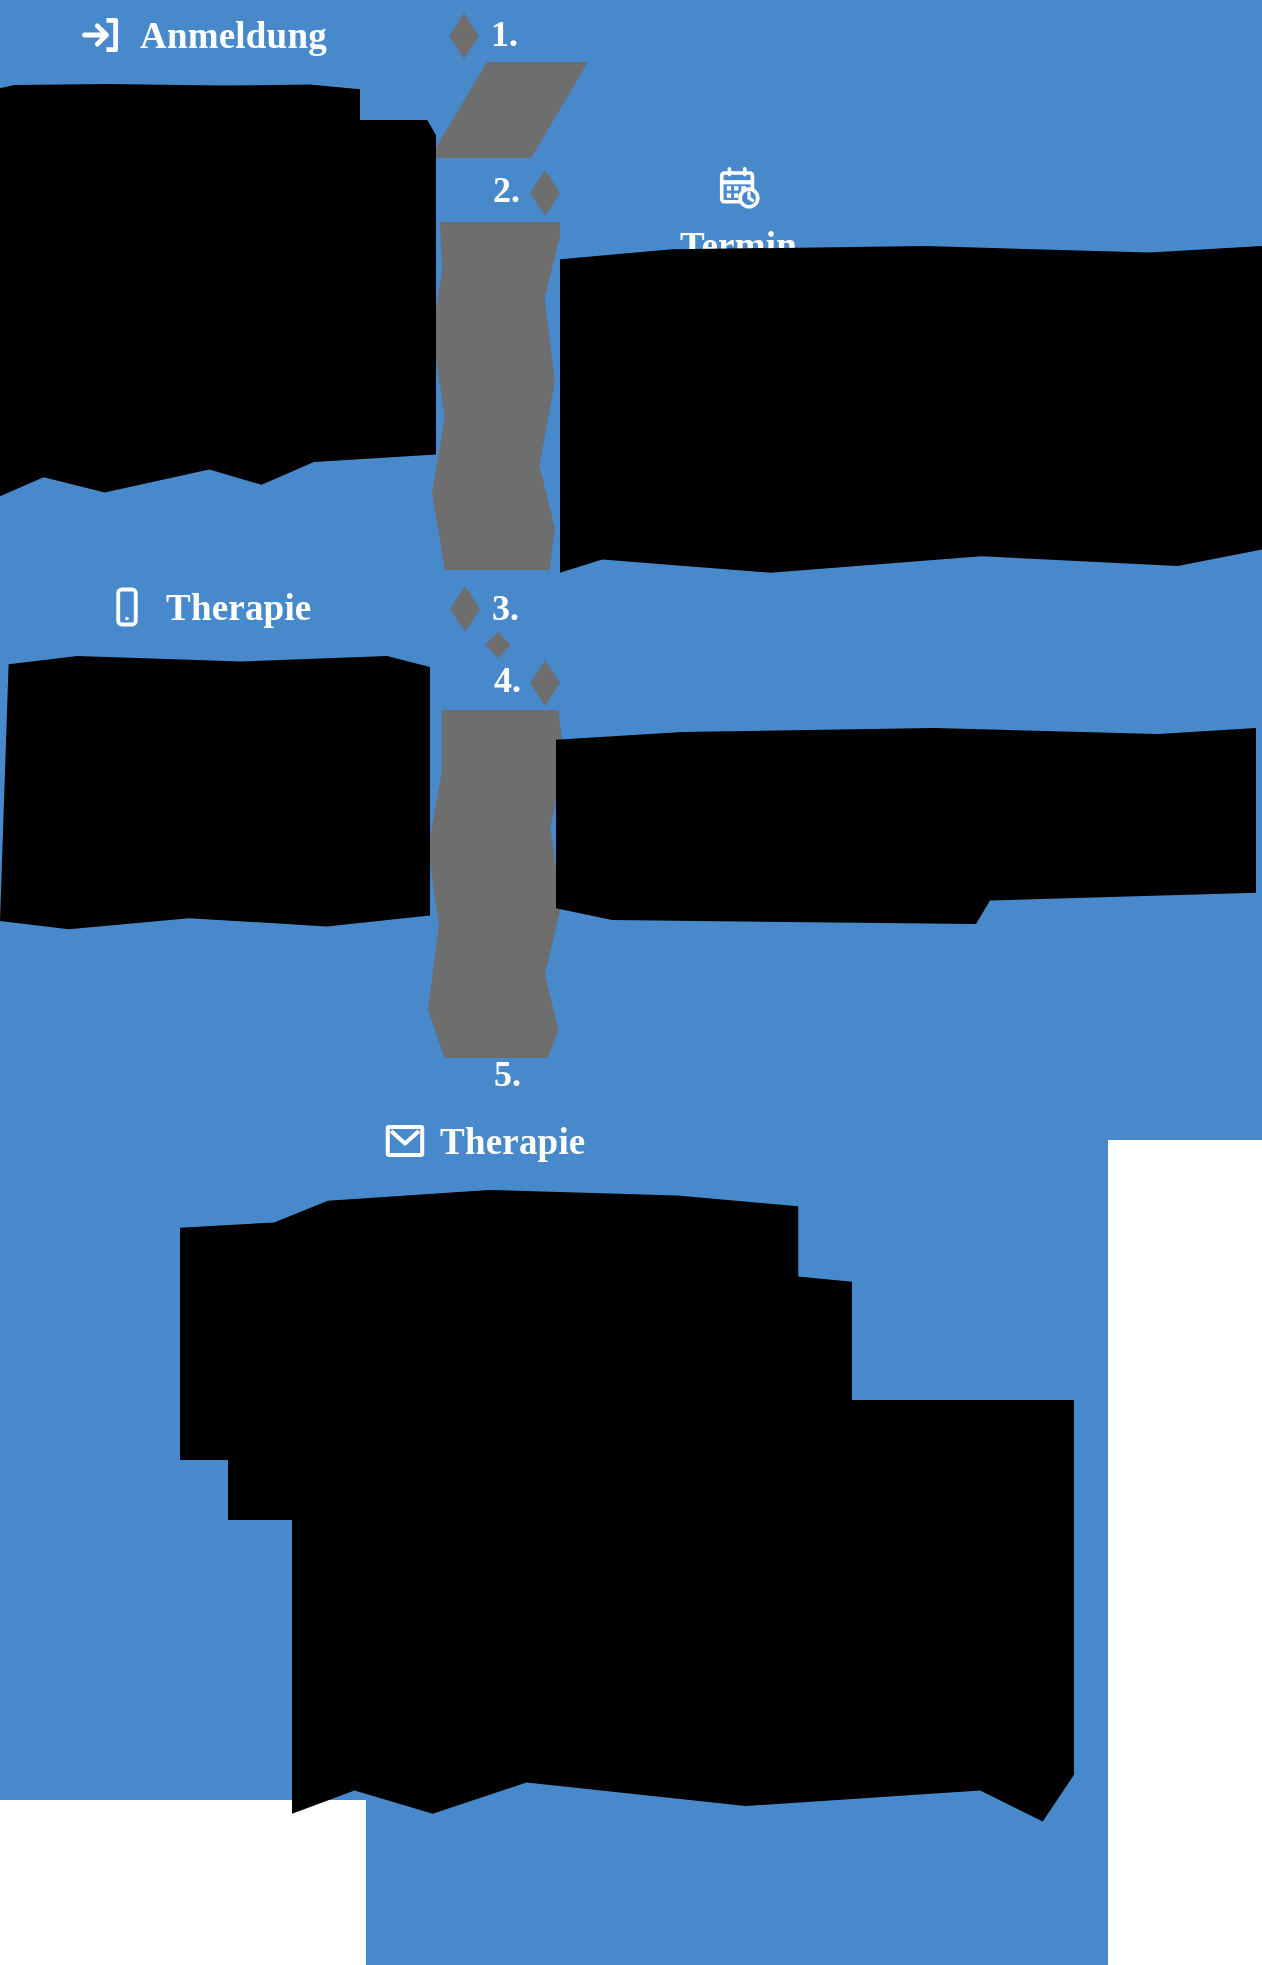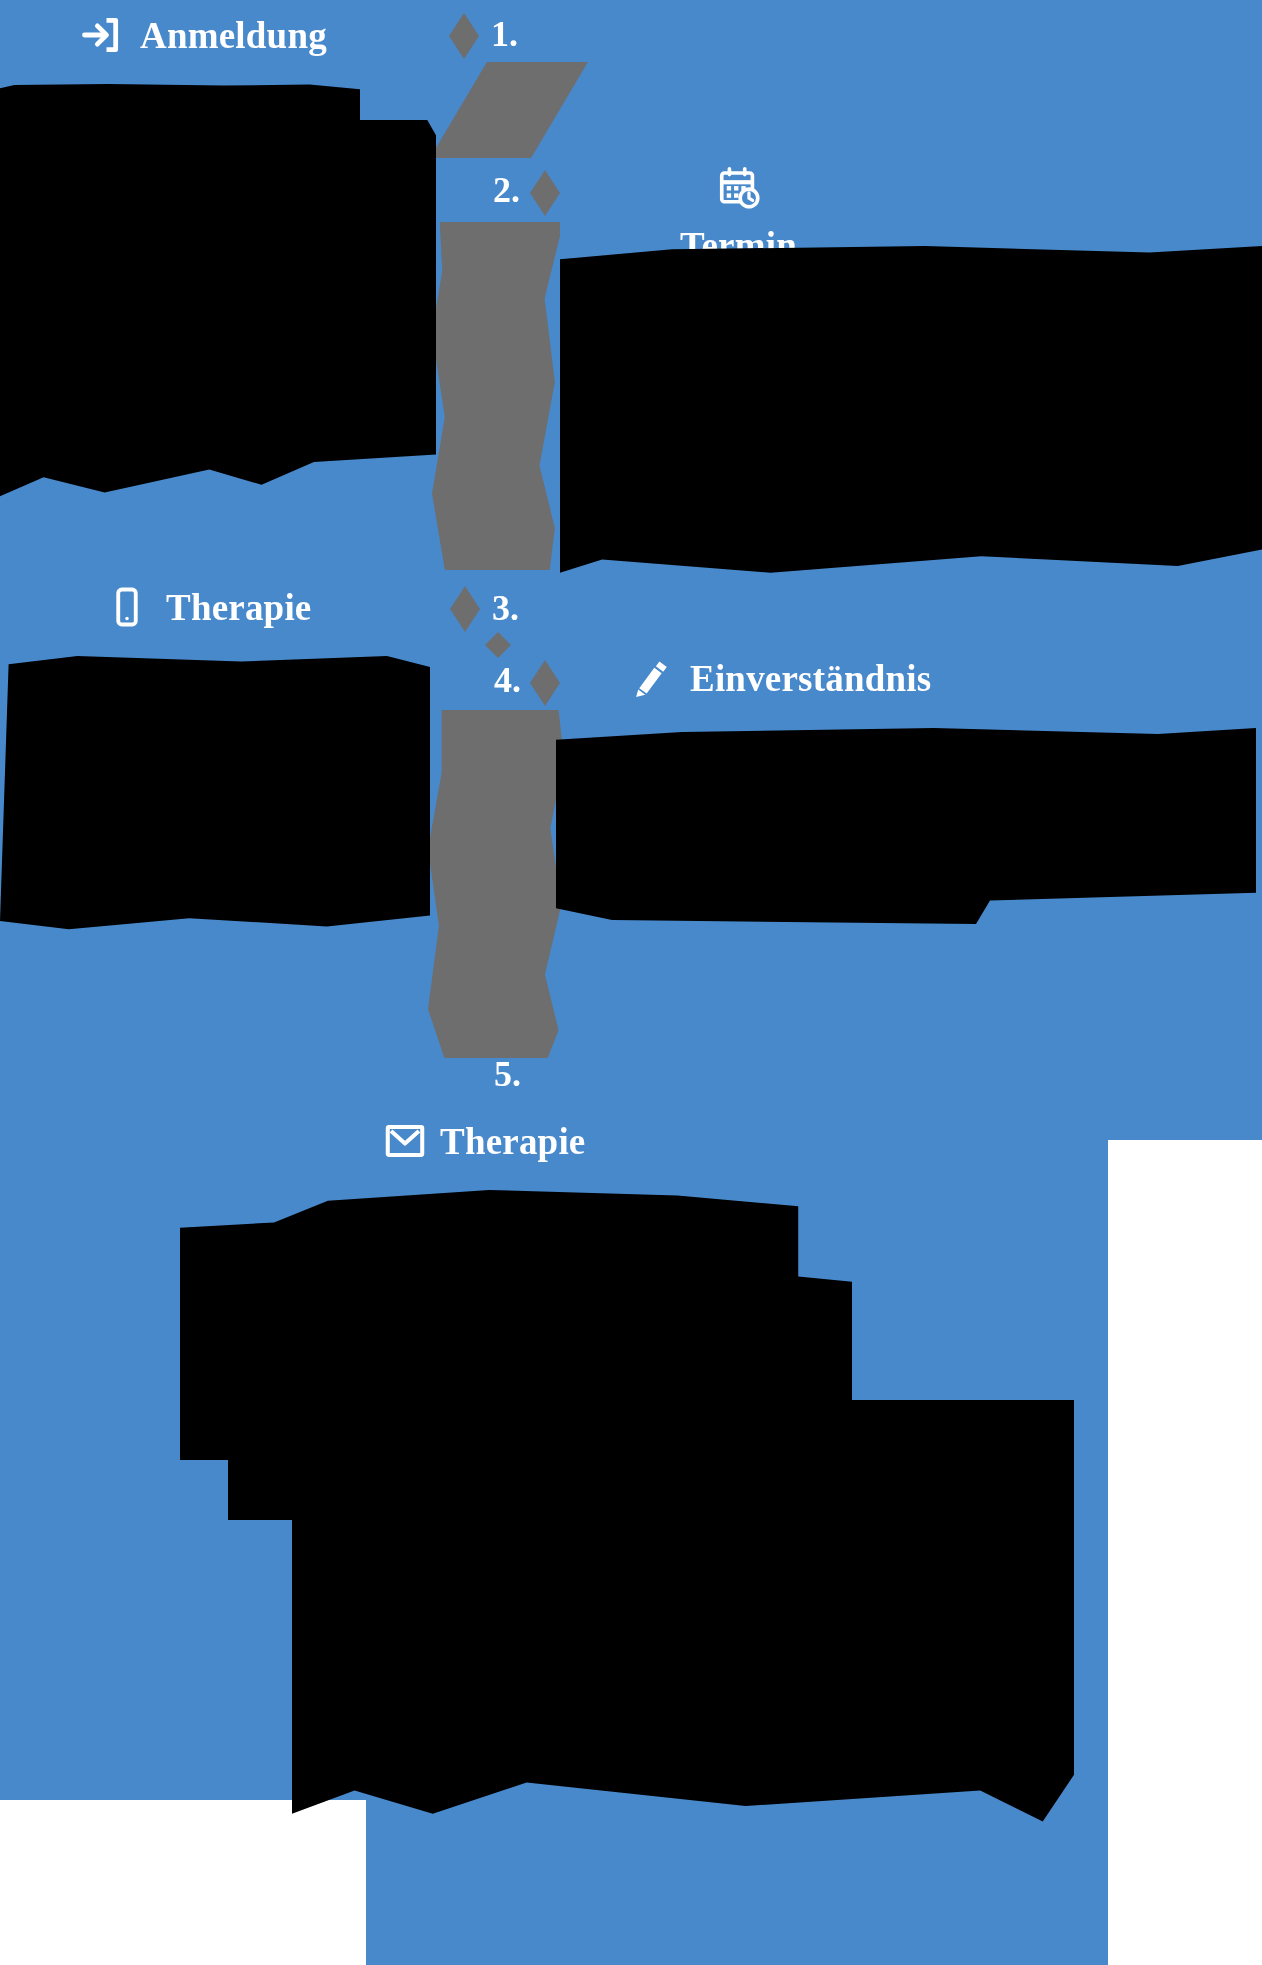--- a/index.html
+++ b/index.html
@@ -165,30 +165,20 @@
   <div class="step-num" style="left:492px;top:590px;">3.</div>
   <div class="diamond d-xs" style="left:485px;top:632px;"></div>
 
   <div class="redact" style="left:0;top:656px;width:430px;height:276px;
               clip-path:polygon(2% 3%,18% 0,56% 2%,90% 0,100% 4%,100% 94%,76% 98%,44% 95%,16% 99%,0 96%);"></div>
 
   <div class="diamond d-xs" style="left:606px;top:798px;"></div>
   <div class="step-num" style="left:494px;top:662px;">4.</div>
   <div class="diamond d-sm" style="left:530px;top:660px;"></div>
 
-  <div class="step-head" style="left:628px;top:655px;">
-    <span class="icon-wrap">
-      <svg viewBox="0 0 24 24" width="42" height="42" fill="#ffffff" stroke="none">
-        <path d="M16.8 2.6l4.2 3.1-2.0 2.7-4.2-3.1z"></path>
-        <path d="M13.9 6.2l4.2 3.1-8.6 11.6-4.2-3.1z"></path>
-        <path d="M4.7 18.6l4.0 2.9-5.2 1.4z"></path>
-      </svg>
-    </span>
-    <span class="label">Einverständnis</span>
-  </div>
 
   <div class="redact" style="left:556px;top:728px;width:700px;height:196px;
               clip-path:polygon(0 6%,18% 2%,54% 0,86% 3%,100% 0,100% 84%,62% 88%,60% 100%,8% 98%,0 92%);"></div>
 
   <div class="step-num" style="left:494px;top:1056px;">5.</div>
 
   <div class="step-head" style="left:382px;top:1118px;gap:12px;">
     <span class="icon-wrap">
       <svg viewBox="0 0 24 24" width="44" height="44" fill="none" stroke="#ffffff" stroke-width="2.2" stroke-linejoin="round">
         <rect x="2.6" y="4.4" width="18.8" height="15.2" rx="0.6"></rect>

